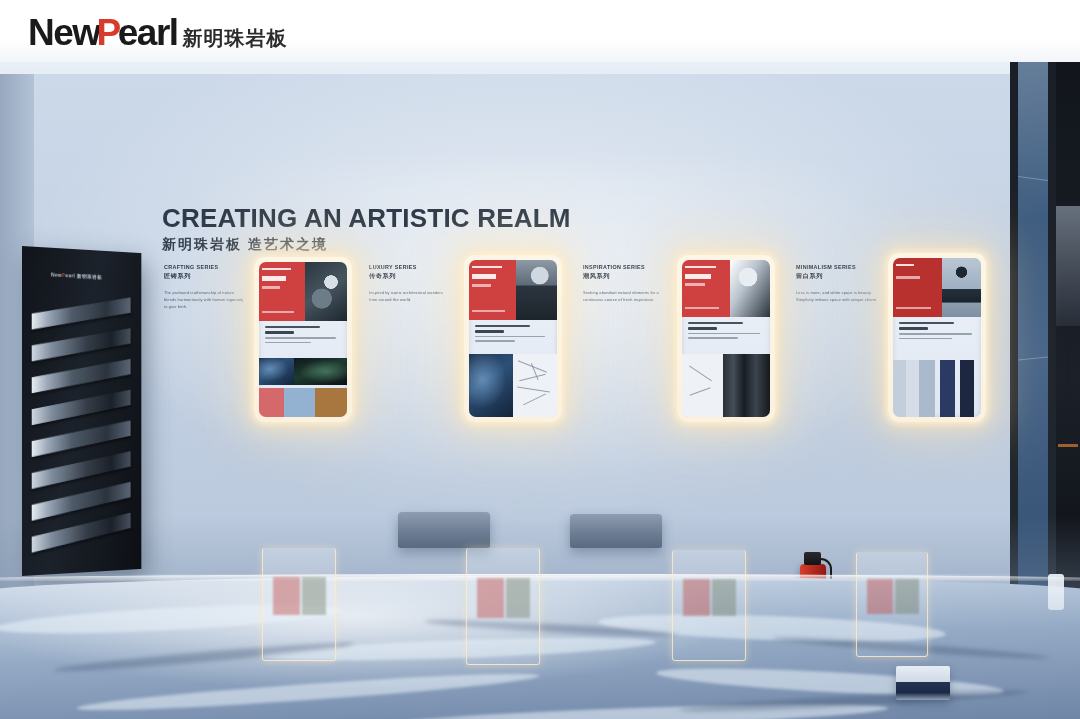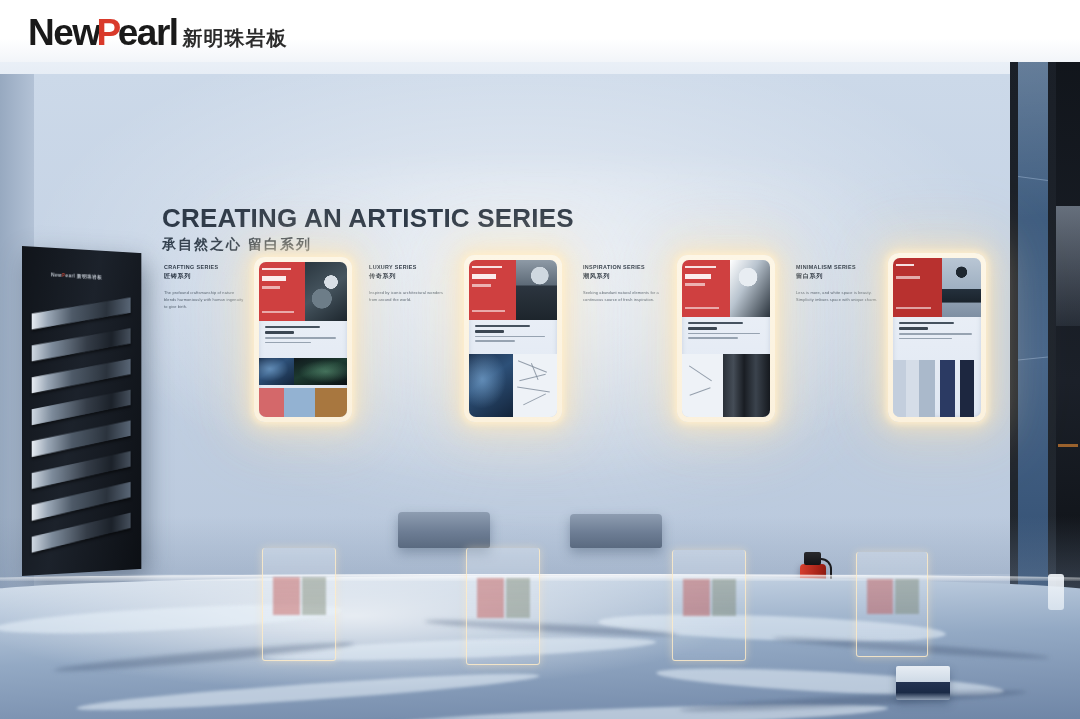--- a/index.html
+++ b/index.html
@@ -305,22 +305,22 @@
 
     <div class="rightwall"></div>
     <div class="stone-strip"></div>
     <div class="rw-dark"></div>
     <div class="rw-highlight"></div>
     <div class="rw-orange"></div>
 
     <div class="floor-shadow"></div>
 
     <div id="headline">
-      <div class="h-en">CREATING AN ARTISTIC SERIES</div>
-      <div class="h-cn">承自然之心 留白系列</div>
+      <div class="h-en">CREATING AN ARTISTIC REALM</div>
+      <div class="h-cn">新明珠岩板 造艺术之境</div>
     </div>
 
     <div class="series-text" style="left:164px;top:218px;">
       <div class="st-en">CRAFTING SERIES</div>
       <div class="st-cn">匠铸系列</div>
       <div class="st-desc">The profound craftsmanship of nature blends harmoniously with human ingenuity to give birth.</div>
     </div>
 
     <div class="series-text" style="left:369px;top:218px;">
       <div class="st-en">LUXURY SERIES</div>

